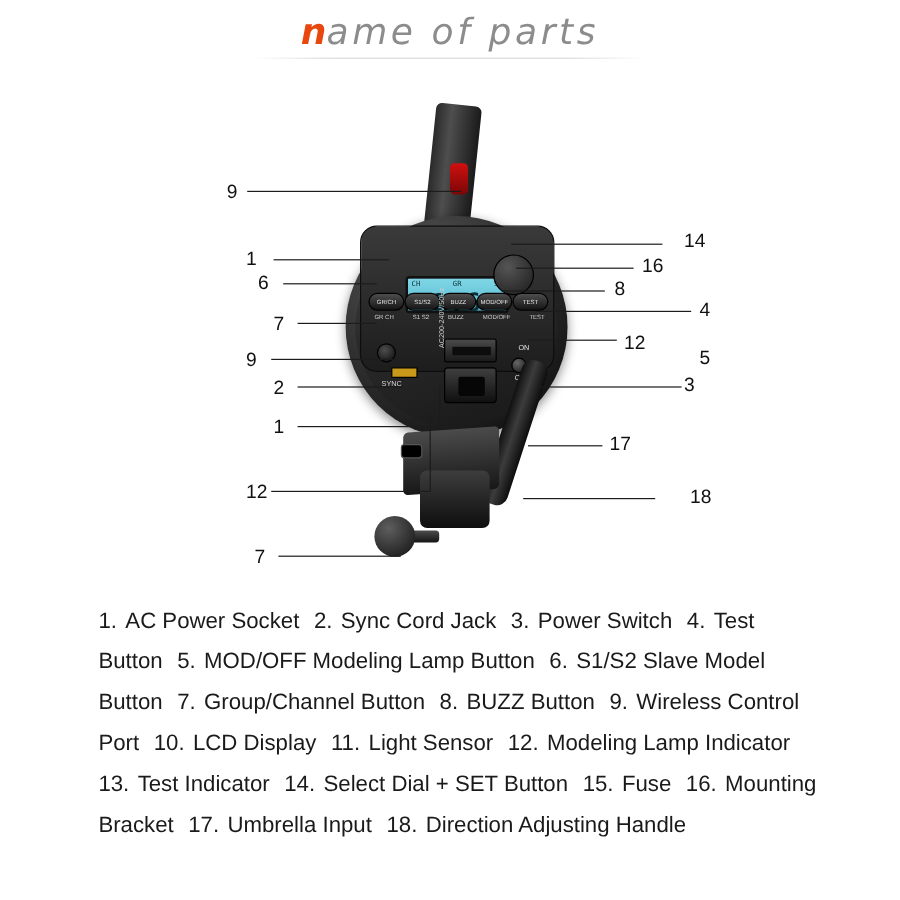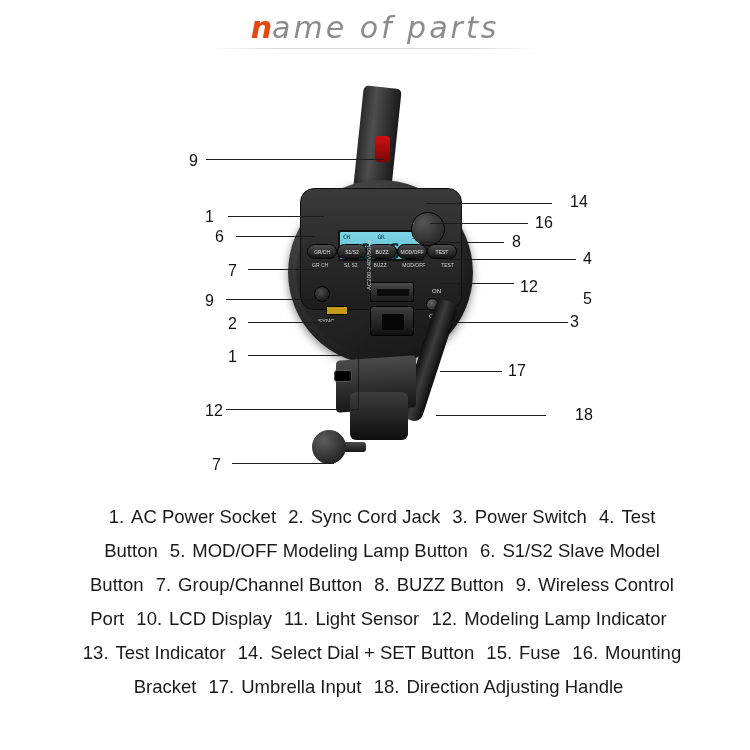--- a/index.html
+++ b/index.html
@@ -281,21 +281,21 @@
 
   
   .caption {
     position: absolute;
     left: 82px; top: 500px;
     width: 600px;
     font-size: 18.5px;
     line-height: 34px;
     color: #1a1a1a;
     font-family: "Liberation Sans", sans-serif;
-    text-align: center;
+    text-align: left;
   }
   .caption span { white-space: normal; }
   .cap-item { margin-right: 7px; }
 </style>
 </head>
 <body>
 
 <div id="page">
 
   <div class="header">

